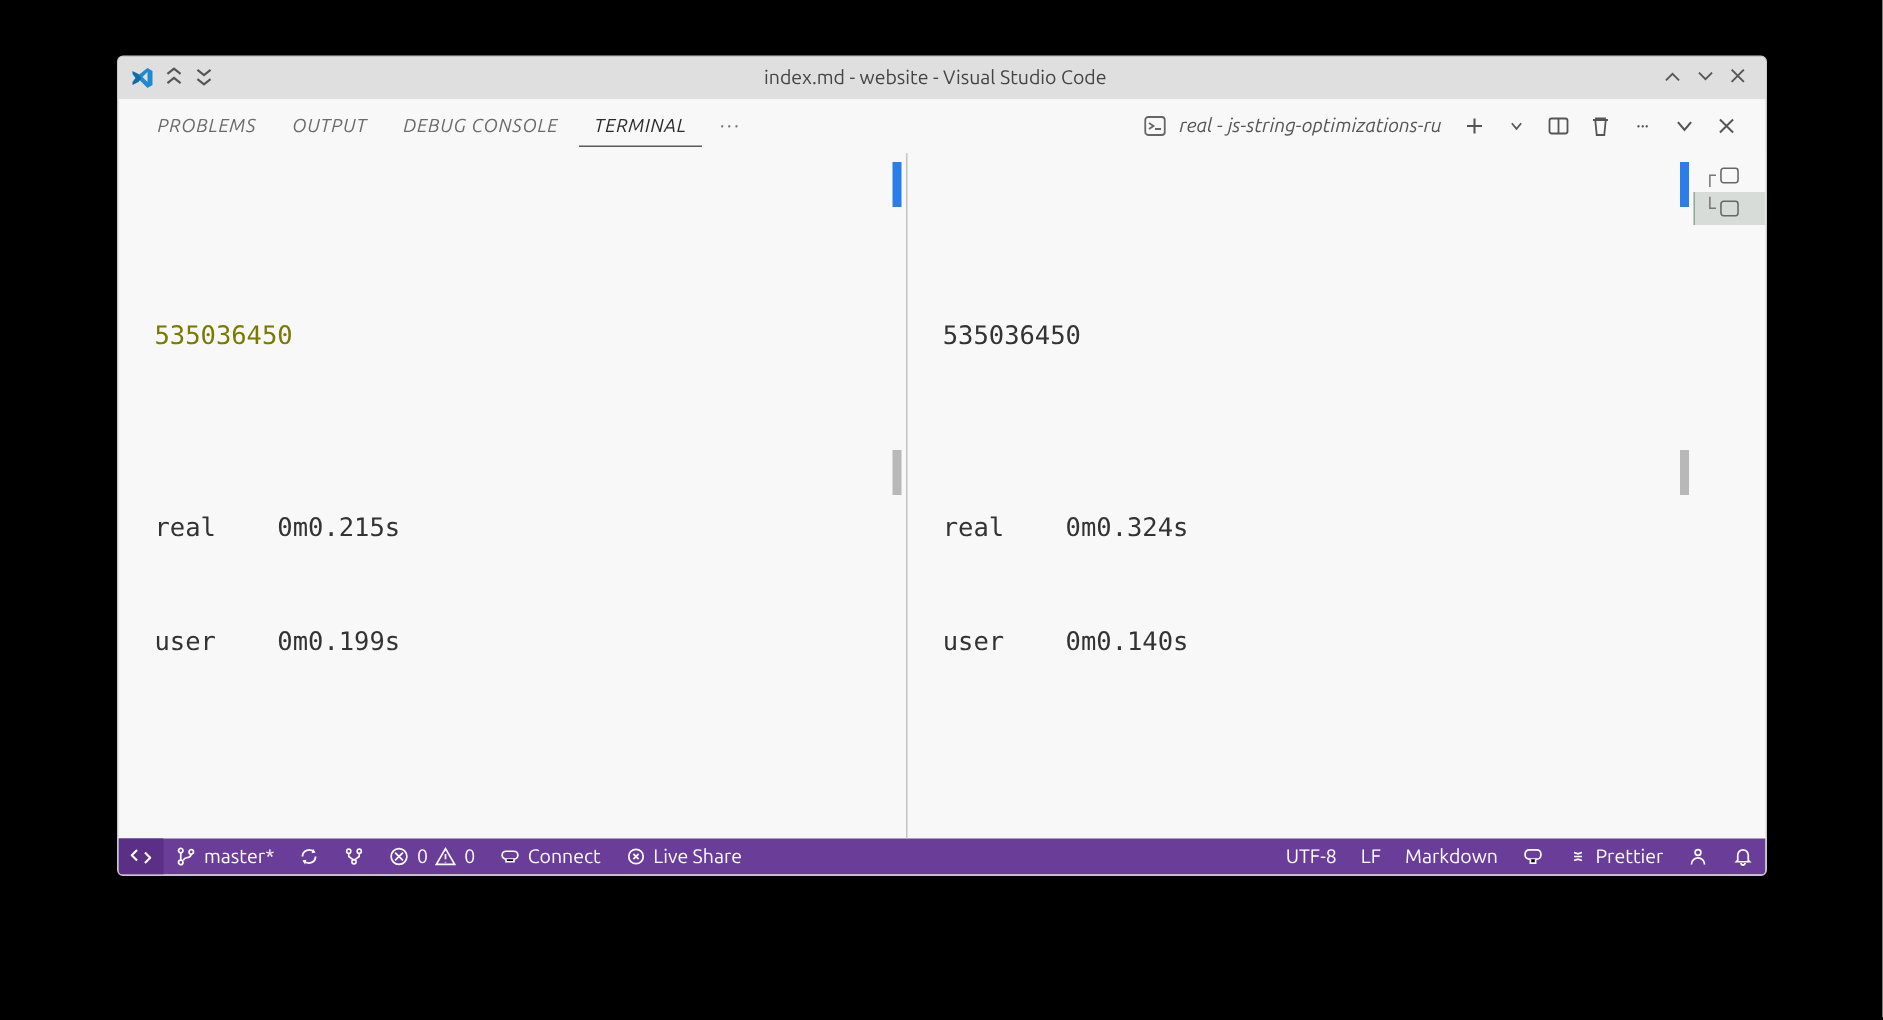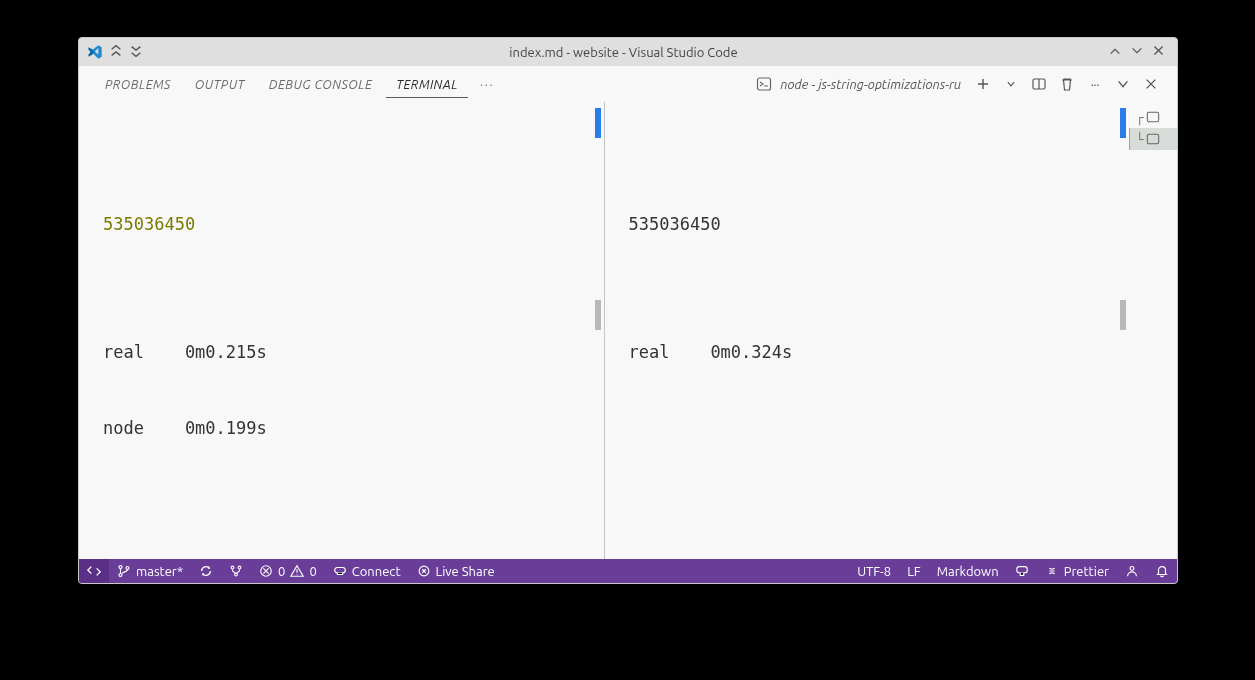--- a/index.html
+++ b/index.html
@@ -184,21 +184,21 @@
     <div class="panel-tab">DEBUG CONSOLE</div>
     <div class="panel-tab active">TERMINAL</div>
     <div class="dots">···</div>
     <div class="spacer"></div>
     <span class="term-icon">
       <svg width="16" height="16" viewBox="0 0 16 16">
           <rect x="1.5" y="2" width="13" height="12" rx="2" fill="none" stroke="#666" stroke-width="1.2"></rect>
           <path d="M4 6l3 2-3 2M8 10h4" stroke="#666" stroke-width="1.2" fill="none"></path>
         </svg>
     </span>
-    <span class="term-name">node - js-string-optimizations-ru</span>
+    <span class="term-name">real - js-string-optimizations-ru</span>
     <span class="action-icon">
       <svg width="16" height="16" viewBox="0 0 16 16">
           <path stroke="#555" stroke-width="1.4" d="M8 3v10M3 8h10"></path>
         </svg>
     </span>
     <span class="action-icon">
       <svg width="10" height="10" viewBox="0 0 16 16">
           <path stroke="#555" stroke-width="1.8" fill="none" d="M3 5l5 6 5-6"></path>
         </svg>
     </span>
@@ -227,32 +227,33 @@
   </div>
 
   <div class="terminal-area">
 
     <div class="term-pane left">
       <div class="scroll-hint" style="top:6px;height:30px;"></div>
       <div class="scroll-hint gray" style="top:198px;height:30px;"></div>
       <div class="term-line"><span class="gutter"></span><span class="term-text txt-olive">535036450</span></div>
       <div class="term-line"><span class="gutter"></span><span class="term-text"></span></div>
       <div class="term-line"><span class="gutter"></span><span class="term-text">real    0m0.215s</span></div>
-      <div class="term-line"><span class="gutter"></span><span class="term-text">node    0m0.199s</span></div>
+      <div class="term-line"><span class="gutter"></span><span class="term-text">user    0m0.199s</span></div>
       
       <div class="term-line"><span class="gutter"></span><span class="term-text"></span></div>
       
     </div>
 
     <div class="term-pane">
       <div class="scroll-hint" style="top:6px;height:30px;"></div>
       <div class="scroll-hint gray" style="top:198px;height:30px;"></div>
       <div class="term-line"><span class="gutter"></span><span class="term-text">535036450</span></div>
       <div class="term-line"><span class="gutter"></span><span class="term-text"></span></div>
       <div class="term-line"><span class="gutter"></span><span class="term-text">real    0m0.324s</span></div>
+      <div class="term-line"><span class="gutter"></span><span class="term-text">user    0m0.140s</span></div>
       
       <div class="term-line"><span class="gutter"></span><span class="term-text"></span></div>
       
     </div>
 
     <div class="term-groups">
       <div class="grp-row">
         <span class="bracket">┌</span>
         <svg width="14" height="14" viewBox="0 0 16 16">
             <rect x="1.5" y="2.5" width="13" height="11" rx="2" fill="none" stroke="#666" stroke-width="1.2"></rect>

